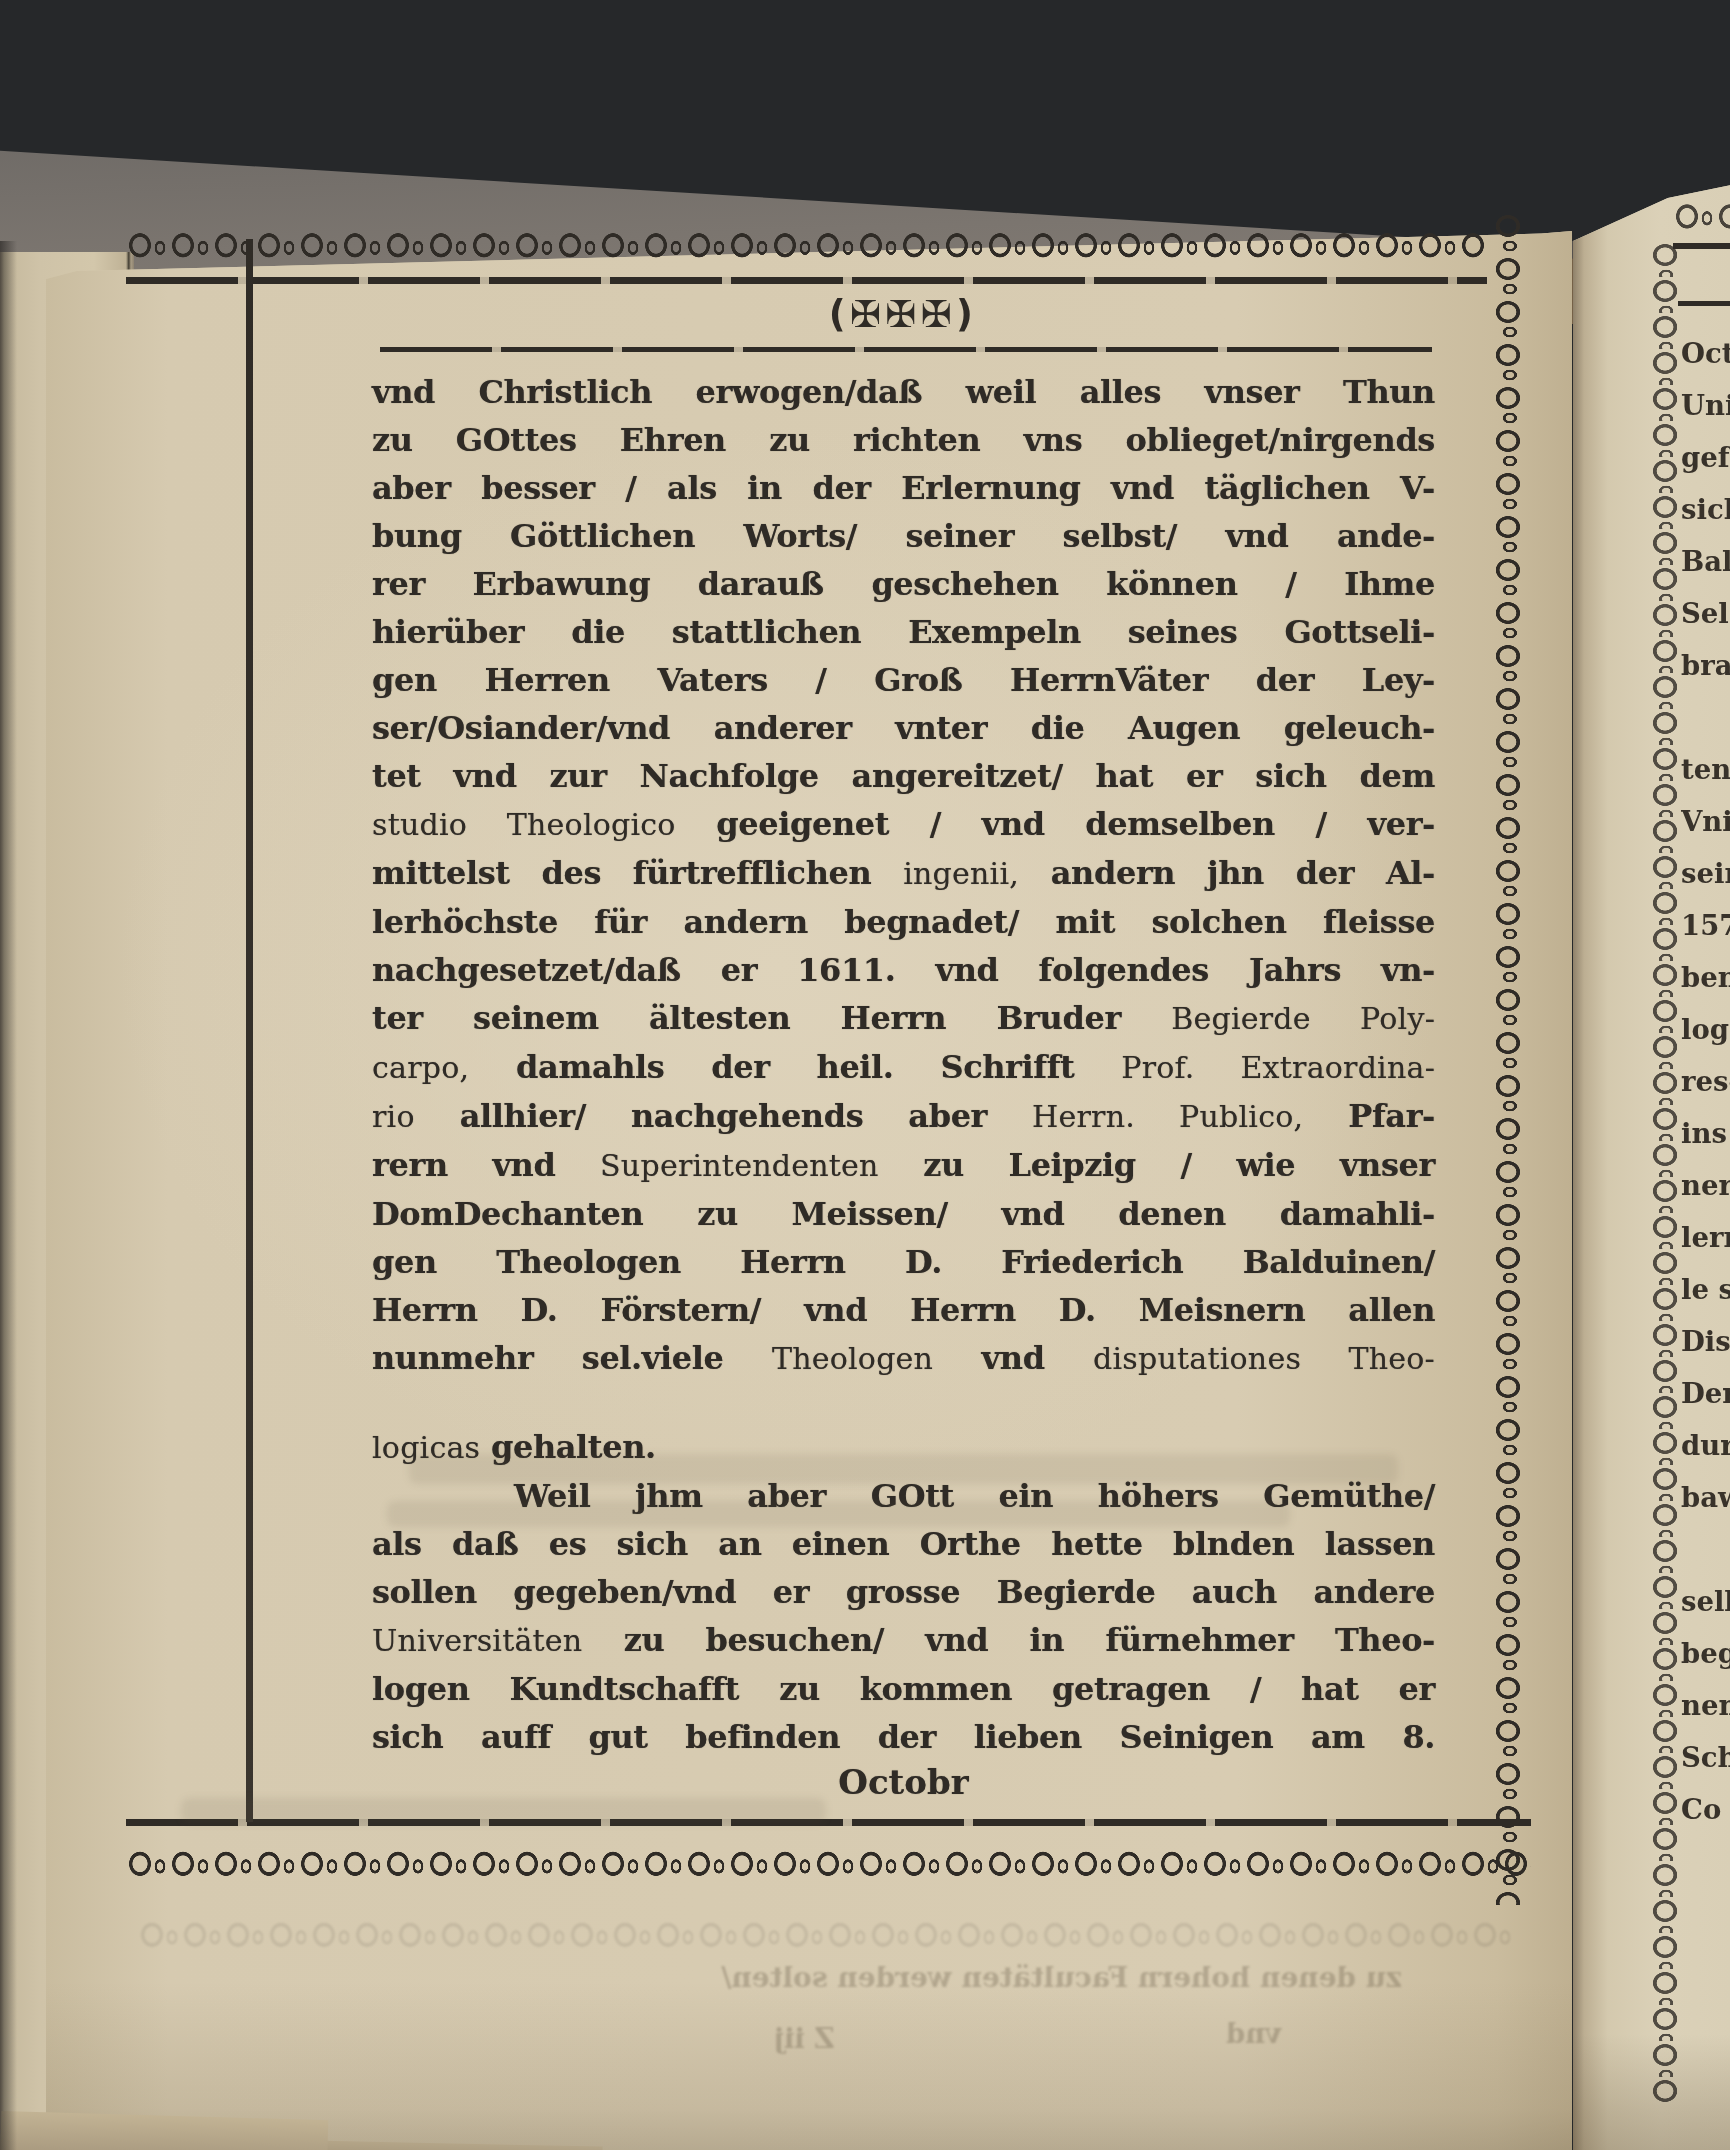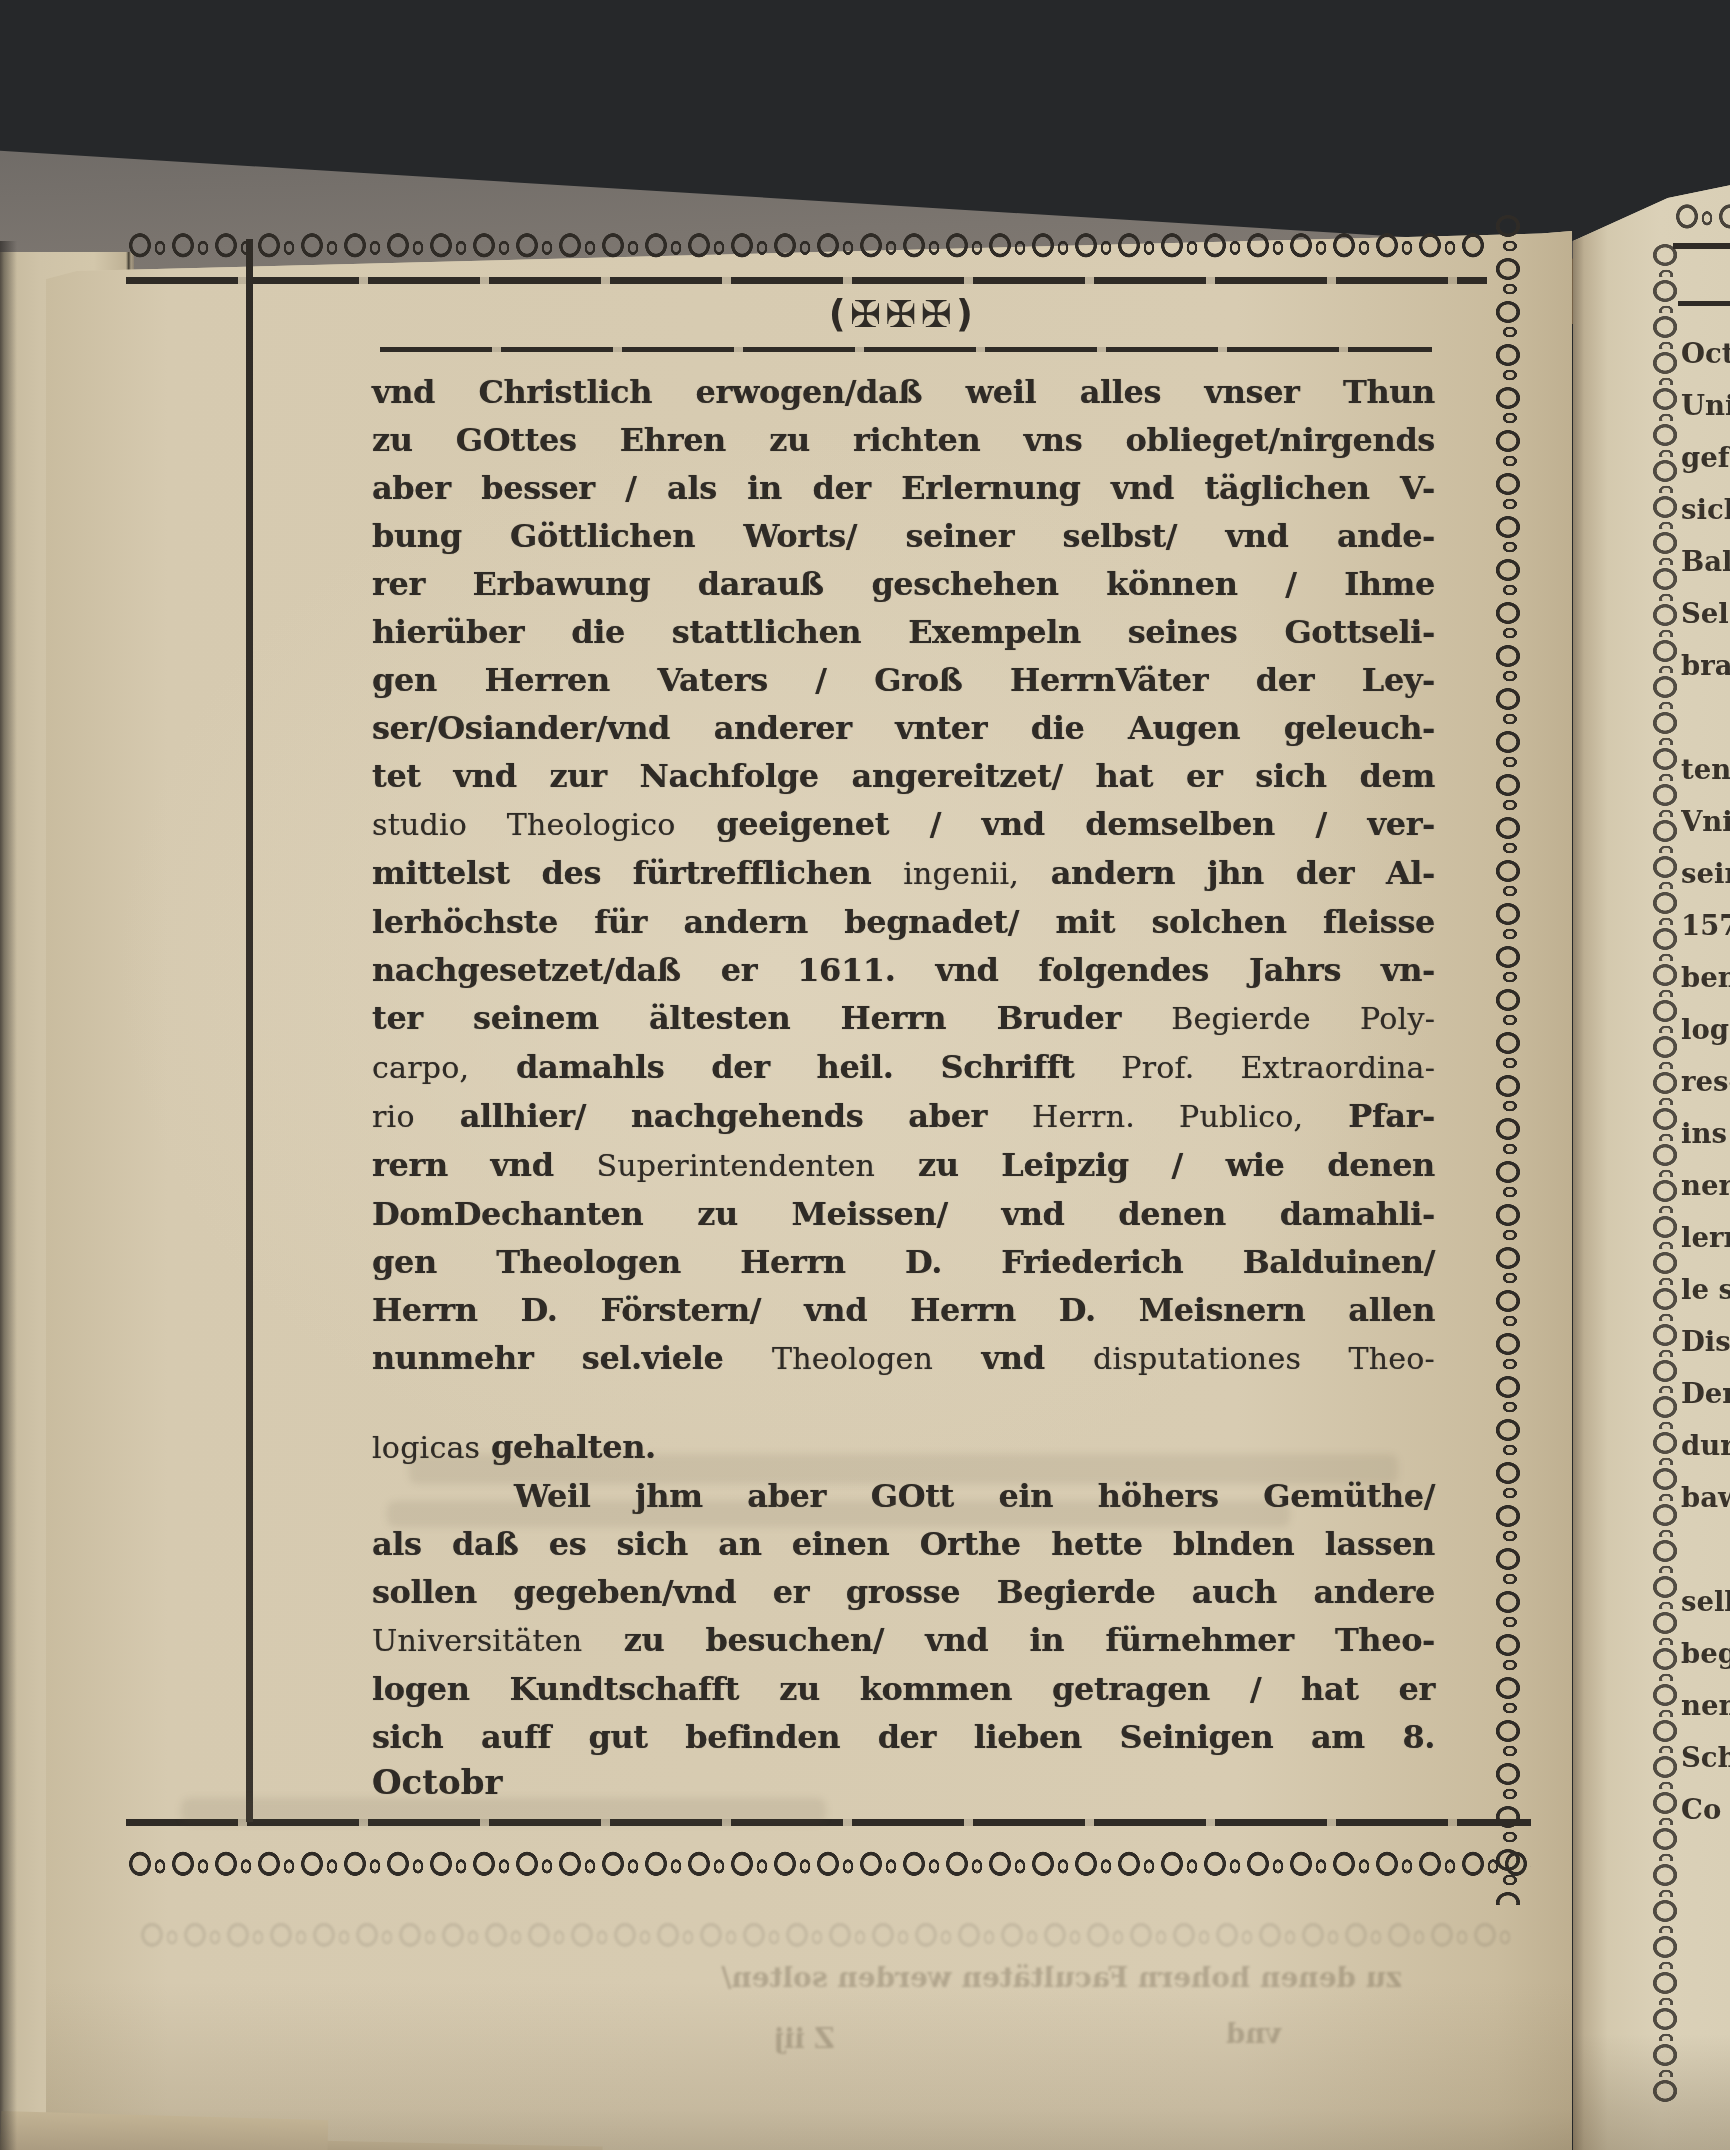--- a/index.html
+++ b/index.html
@@ -68,21 +68,21 @@
   .line{font-size:32px;line-height:48px;white-space:nowrap;
         text-align:justify;text-align-last:justify;
         text-shadow:0 0 0.9px rgba(47,43,38,.55);}
   .line span.bl{font-weight:700;letter-spacing:-0.4px;}
   .line span.ro{font-weight:500;font-size:.94em;letter-spacing:0.2px;}
   .line.left{text-align-last:left;margin-top:40px;}
   .line.indent{text-indent:142px;}
   .line.gap{}
   .catchword{position:absolute;left:372px;top:1758px;width:1063px;
         font-size:34px;line-height:48px;font-weight:700;color:var(--ink);
-        text-align:left;text-shadow:0 0 0.9px rgba(47,43,38,.55);}
+        text-align:center;text-shadow:0 0 0.9px rgba(47,43,38,.55);}
   
   .ghost{position:absolute;transform:scaleX(-1);color:rgba(72,60,44,.26);
         font-weight:700;filter:blur(1.3px);white-space:nowrap;}
   .ghost-chain{position:absolute;left:138px;top:1901px;width:1376px;height:65px;
         opacity:.10;filter:blur(0.9px);}
   .ghost-bar{position:absolute;background:rgba(90,78,58,.10);filter:blur(3.9px);border-radius:8.6px;}
   
   .rp-chain{position:absolute;left:1651px;top:241px;width:27px;height:1862px;opacity:.8;
         background-size:100% 36px;}
   .rp-top-chain{position:absolute;left:1673px;top:192px;width:58px;height:47px;opacity:.85;}
@@ -138,21 +138,21 @@
       <div class="line"><span class="bl">gen Herren Vaters / Groß HerrnVäter der Ley-</span></div>
       <div class="line"><span class="bl">ser/Osiander/vnd anderer vnter die Augen geleuch-</span></div>
       <div class="line"><span class="bl">tet vnd zur Nachfolge angereitzet/ hat er sich dem</span></div>
       <div class="line"><span class="ro">studio Theologico</span><span class="bl"> geeigenet / vnd demselben / ver-</span></div>
       <div class="line"><span class="bl">mittelst des fürtrefflichen </span><span class="ro">ingenii,</span><span class="bl"> andern jhn der Al-</span></div>
       <div class="line"><span class="bl">lerhöchste für andern begnadet/ mit solchen fleisse</span></div>
       <div class="line"><span class="bl">nachgesetzet/daß er 1611. vnd folgendes Jahrs vn-</span></div>
       <div class="line"><span class="bl">ter seinem ältesten Herrn Bruder </span><span class="ro">Begierde Poly-</span></div>
       <div class="line"><span class="ro">carpo,</span><span class="bl"> damahls der heil. Schrifft </span><span class="ro">Prof. Extraordina-</span></div>
       <div class="line"><span class="ro">rio</span><span class="bl"> allhier/ nachgehends aber </span><span class="ro">Herrn. Publico,</span><span class="bl"> Pfar-</span></div>
-      <div class="line"><span class="bl">rern vnd </span><span class="ro">Superintendenten</span><span class="bl"> zu Leipzig / wie denen</span></div>
+      <div class="line"><span class="bl">rern vnd </span><span class="ro">Superintendenten</span><span class="bl"> zu Leipzig / wie vnser</span></div>
       <div class="line"><span class="bl">DomDechanten zu Meissen/ vnd denen damahli-</span></div>
       <div class="line"><span class="bl">gen Theologen Herrn D. Friederich Balduinen/</span></div>
       <div class="line"><span class="bl">Herrn D. Förstern/ vnd Herrn D. Meisnern allen</span></div>
       <div class="line"><span class="bl">nunmehr sel.viele </span><span class="ro">Theologen</span><span class="bl"> vnd </span><span class="ro">disputationes Theo-</span></div>
       <div class="line left"><span class="ro">logicas</span><span class="bl"> gehalten.</span></div>
       <div class="line indent gap"><span class="bl">Weil jhm aber GOtt ein höhers Gemüthe/</span></div>
       <div class="line"><span class="bl">als daß es sich an einen Orthe hette blnden lassen</span></div>
       <div class="line"><span class="bl">sollen gegeben/vnd er grosse Begierde auch andere</span></div>
       <div class="line"><span class="ro">Universitäten</span><span class="bl"> zu besuchen/ vnd in fürnehmer Theo-</span></div>
       <div class="line"><span class="bl">logen Kundtschafft zu kommen getragen / hat er</span></div>

